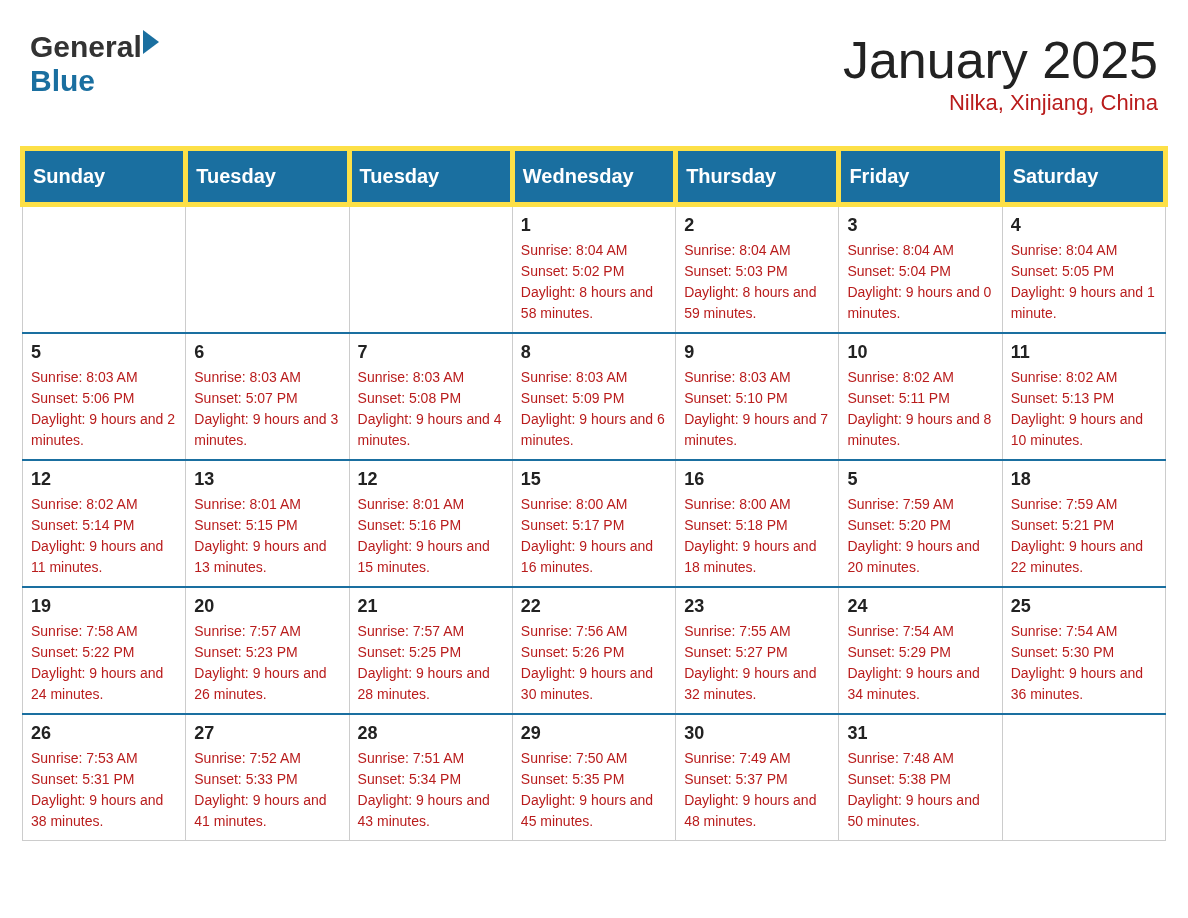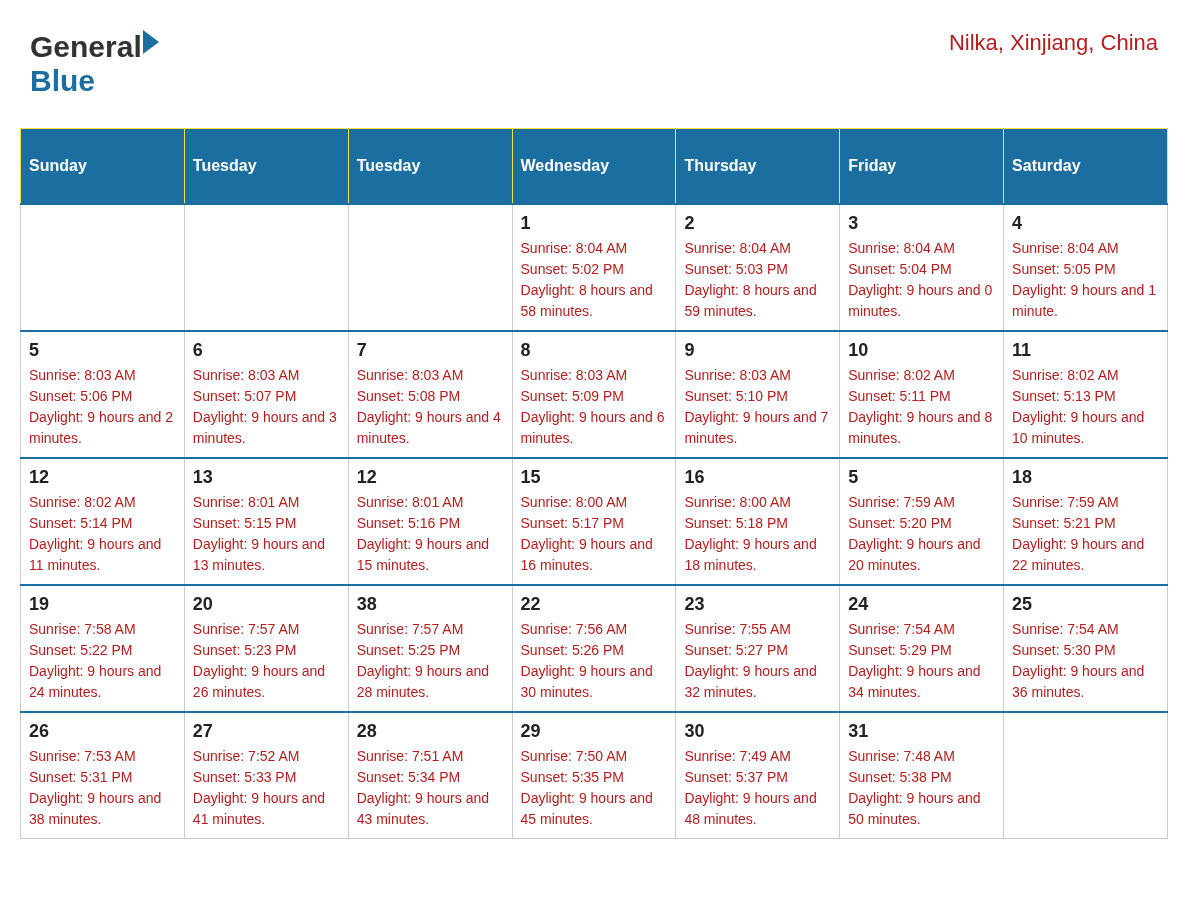--- a/index.html
+++ b/index.html
@@ -36,25 +36,25 @@
     }
     .calendar {
       width: 100%;
       border-collapse: collapse;
     }
     .calendar thead tr {
       background-color: #1a6fa0;
     }
     .calendar thead th {
       color: #fff;
-      font-size: 16px;
-      font-weight: bold;
-      padding: 28px 8px;
+      font-size: 20px;
+      font-weight: bold;
+      padding: 14px 8px;
       text-align: left;
-      border: 1px solid #fde047;
+      border: 5px solid #fde047;
       width: 14.28%;
     }
     .calendar tbody tr {
       border-top: 2px solid #1a6fa0;
     }
     .calendar tbody td {
       vertical-align: top;
       padding: 8px;
       border: 1px solid #ccc;
       border-top: none;
@@ -114,20 +114,21 @@
   <div class="logo">
     <div class="logo-row1">
       <span class="logo-general-text">General</span>
       <span class="logo-triangle"></span>
     </div>
     <div class="logo-row2">
       <span class="blue-text">Blue</span>
     </div>
   </div>
   <div class="title-section">
+    <div class="month-title">January 2025</div>
     <div class="location">Nilka, Xinjiang, China</div>
   </div>
 </div>
 
 <table class="calendar">
   <thead>
     <tr>
     <th>Sunday</th>
         <th>Tuesday</th>
         <th>Tuesday</th>
@@ -222,21 +223,21 @@
       <tr>
         <td>
           <span class="day-number">19</span>
           <div class="day-info">Sunrise: 7:58 AM<br>Sunset: 5:22 PM<br>Daylight: 9 hours and 24 minutes.</div>
         </td>
         <td>
           <span class="day-number">20</span>
           <div class="day-info">Sunrise: 7:57 AM<br>Sunset: 5:23 PM<br>Daylight: 9 hours and 26 minutes.</div>
         </td>
         <td>
-          <span class="day-number">38</span>
+          <span class="day-number">21</span>
           <div class="day-info">Sunrise: 7:57 AM<br>Sunset: 5:25 PM<br>Daylight: 9 hours and 28 minutes.</div>
         </td>
         <td>
           <span class="day-number">22</span>
           <div class="day-info">Sunrise: 7:56 AM<br>Sunset: 5:26 PM<br>Daylight: 9 hours and 30 minutes.</div>
         </td>
         <td>
           <span class="day-number">23</span>
           <div class="day-info">Sunrise: 7:55 AM<br>Sunset: 5:27 PM<br>Daylight: 9 hours and 32 minutes.</div>
         </td>

